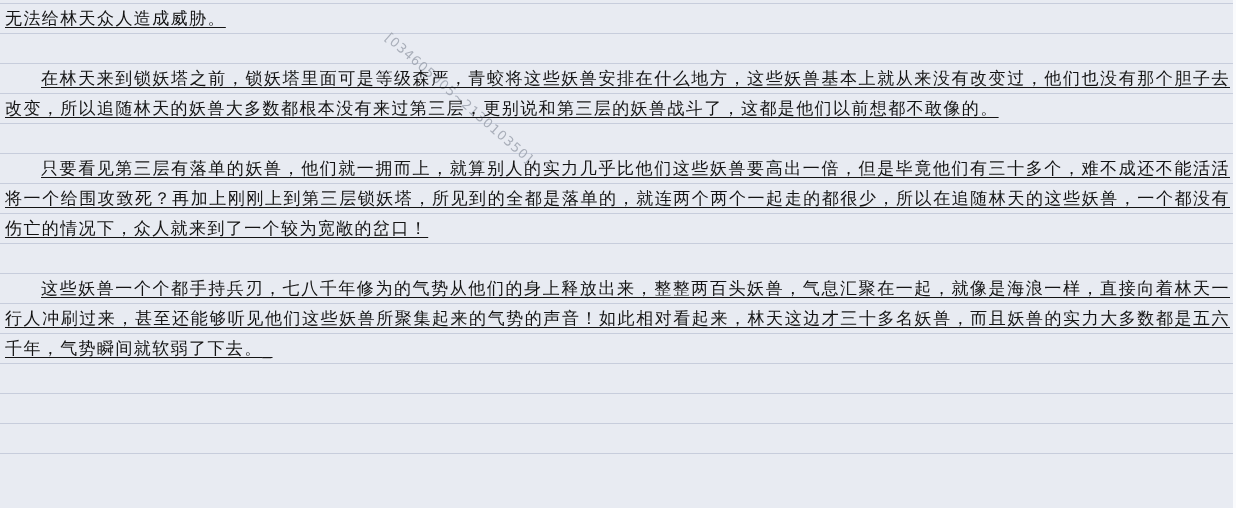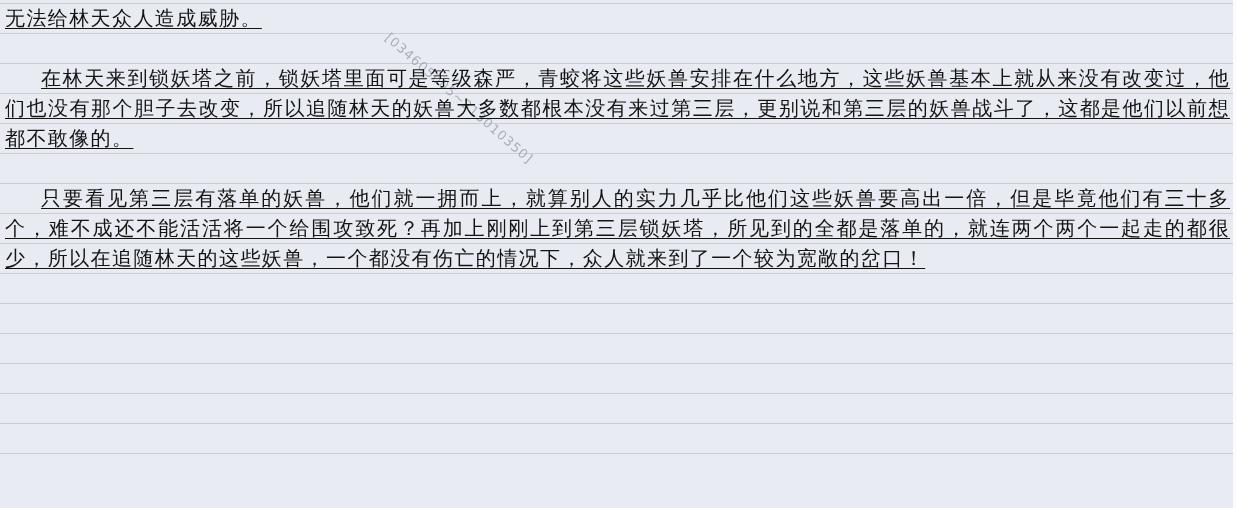--- a/index.html
+++ b/index.html
@@ -31,21 +31,21 @@
   }
 
   .text-area {
     position: relative; 
     padding: 3px 6px 0 5px;
   }
 
   .text-area p {
     margin: 0 0 30px 0;
     line-height: 30px;
-    font-size: 20px;
+    font-size: 17px;
     letter-spacing: 1.4px;
     color: #141414;
     text-align: justify;
     text-decoration: underline;
     text-decoration-thickness: 1px;
     text-underline-offset: 3px;
     word-break: break-all;
   }
   .text-area p.indent { text-indent: 36px; }
   .text-area p:last-child { margin-bottom: 0; }
@@ -67,15 +67,16 @@
 </style>
 </head>
 <body>
 
 <div class="watermark">[034605005~213010350]</div>
 
 <div class="text-area">
   <p>无法给林天众人造成威胁。</p>
   <p class="indent">在林天来到锁妖塔之前，锁妖塔里面可是等级森严，青蛟将这些妖兽安排在什么地方，这些妖兽基本上就从来没有改变过，他们也没有那个胆子去改变，所以追随林天的妖兽大多数都根本没有来过第三层，更别说和第三层的妖兽战斗了，这都是他们以前想都不敢像的。</p>
   <p class="indent">只要看见第三层有落单的妖兽，他们就一拥而上，就算别人的实力几乎比他们这些妖兽要高出一倍，但是毕竟他们有三十多个，难不成还不能活活将一个给围攻致死？再加上刚刚上到第三层锁妖塔，所见到的全都是落单的，就连两个两个一起走的都很少，所以在追随林天的这些妖兽，一个都没有伤亡的情况下，众人就来到了一个较为宽敞的岔口！</p>
+  <p class="indent"><span>这些妖兽一个个都手持兵刃，七八千年修为的气势从他们的身上释放出来，整整两百头妖兽，气息汇聚在一起，就像是海浪一样，直接向着林天一行人冲刷过来，甚至还能够听见他们这些妖兽所聚集起来的气势的声音！如此相对看起来，林天这边才三十多名妖兽，而且妖兽的实力大多数都是五六千年，气势瞬间就软弱了下去。</span><span class="cursor">_</span></p>
 </div>
 
 <div class="right-edge"></div>
 
 </body></html>

